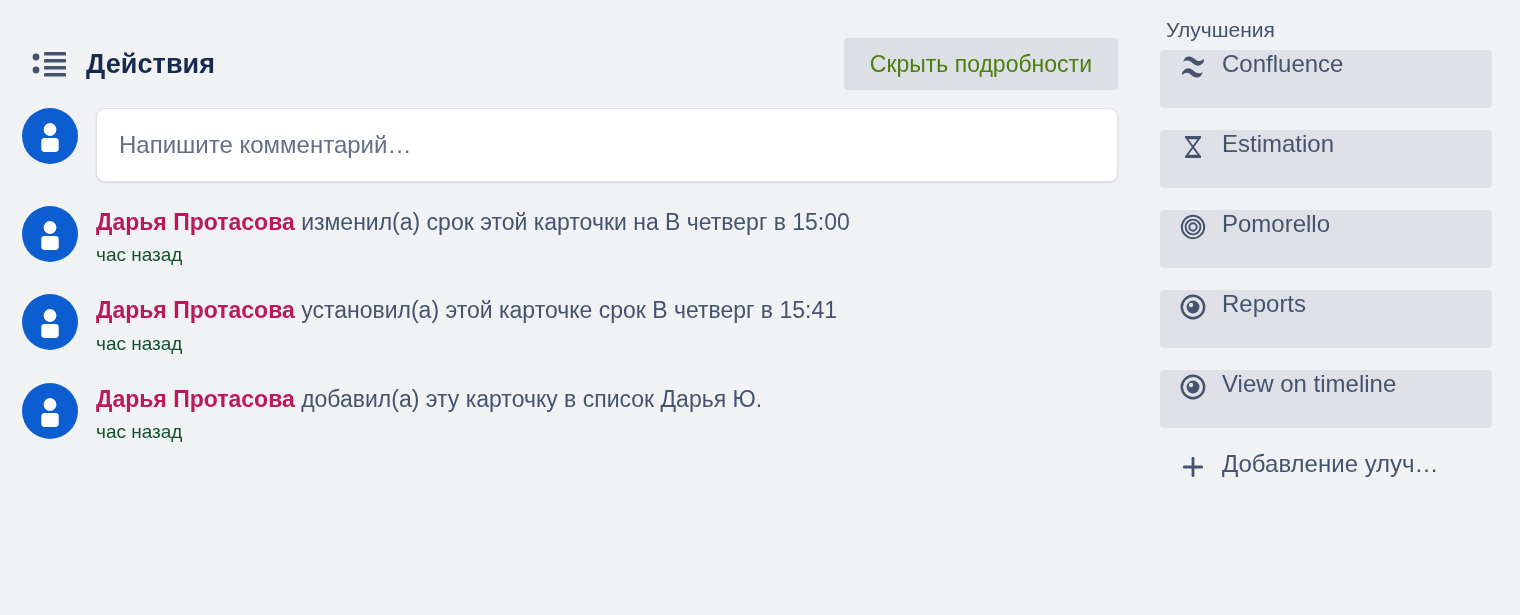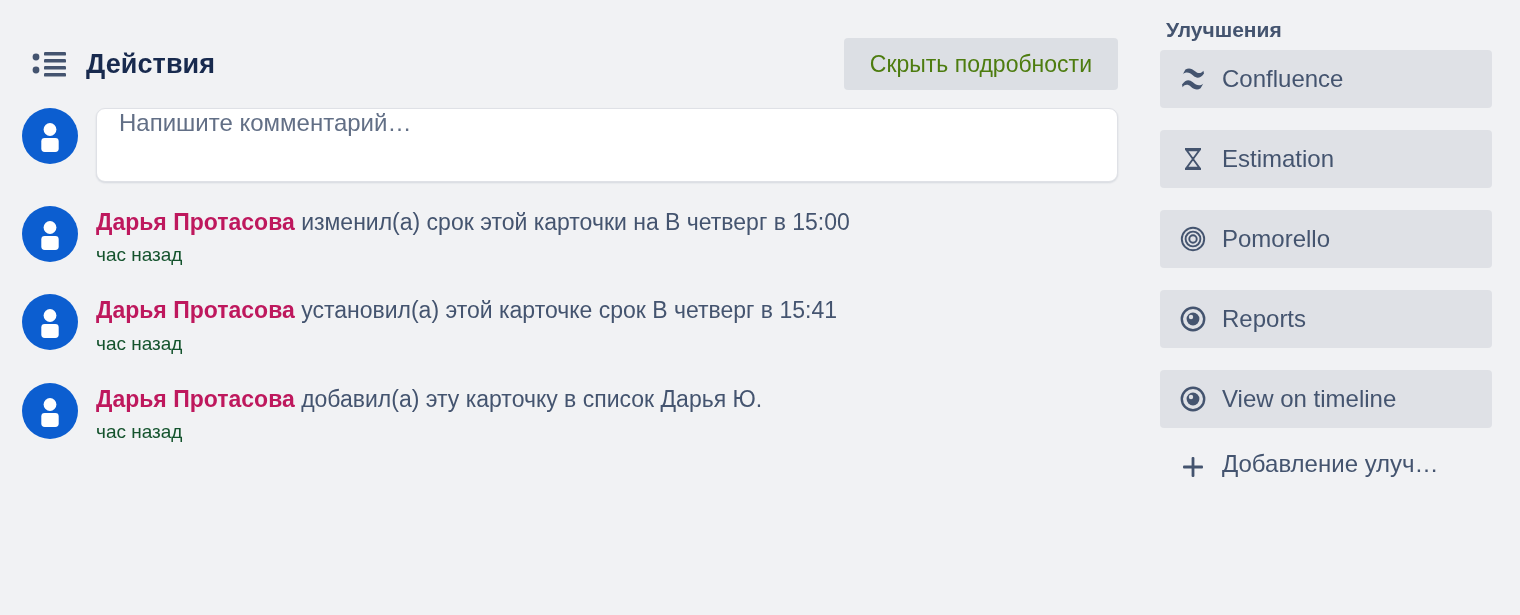--- a/index.html
+++ b/index.html
@@ -100,20 +100,21 @@
 
   .composer-box {
     flex: 1;
     margin-left: 18px;
     height: 74px;
     background: #ffffff;
     border: 1px solid #dfe1e6;
     border-radius: 9px;
     box-shadow: 0 1px 2px rgba(9,30,66,0.12);
     display: flex;
+    align-items: center;
     padding: 0 22px;
     box-sizing: border-box;
     cursor: text;
   }
   .composer-placeholder {
     font-size: 24px;
     color: #626f86;
     user-select: none;
   }
 
@@ -158,26 +159,26 @@
     width: 380px;
     height: 615px;
     box-sizing: border-box;
     padding: 18px 28px 0 20px;
   }
 
   .powerups-title {
     font-size: 21px;
     color: #44546f;
     margin: 0 0 8px 6px;
-    font-weight: 700;
+    font-weight: 400;
   }
 
   .powerup-item {
     display: flex;
-    align-items: center;
+    align-items: flex-start;
     height: 58px;
     background: #dfe1e6;
     border-radius: 4px;
     margin-bottom: 22px;
     padding: 0 16px;
     box-sizing: border-box;
     cursor: pointer;
     color: #44546f;
   }
 

